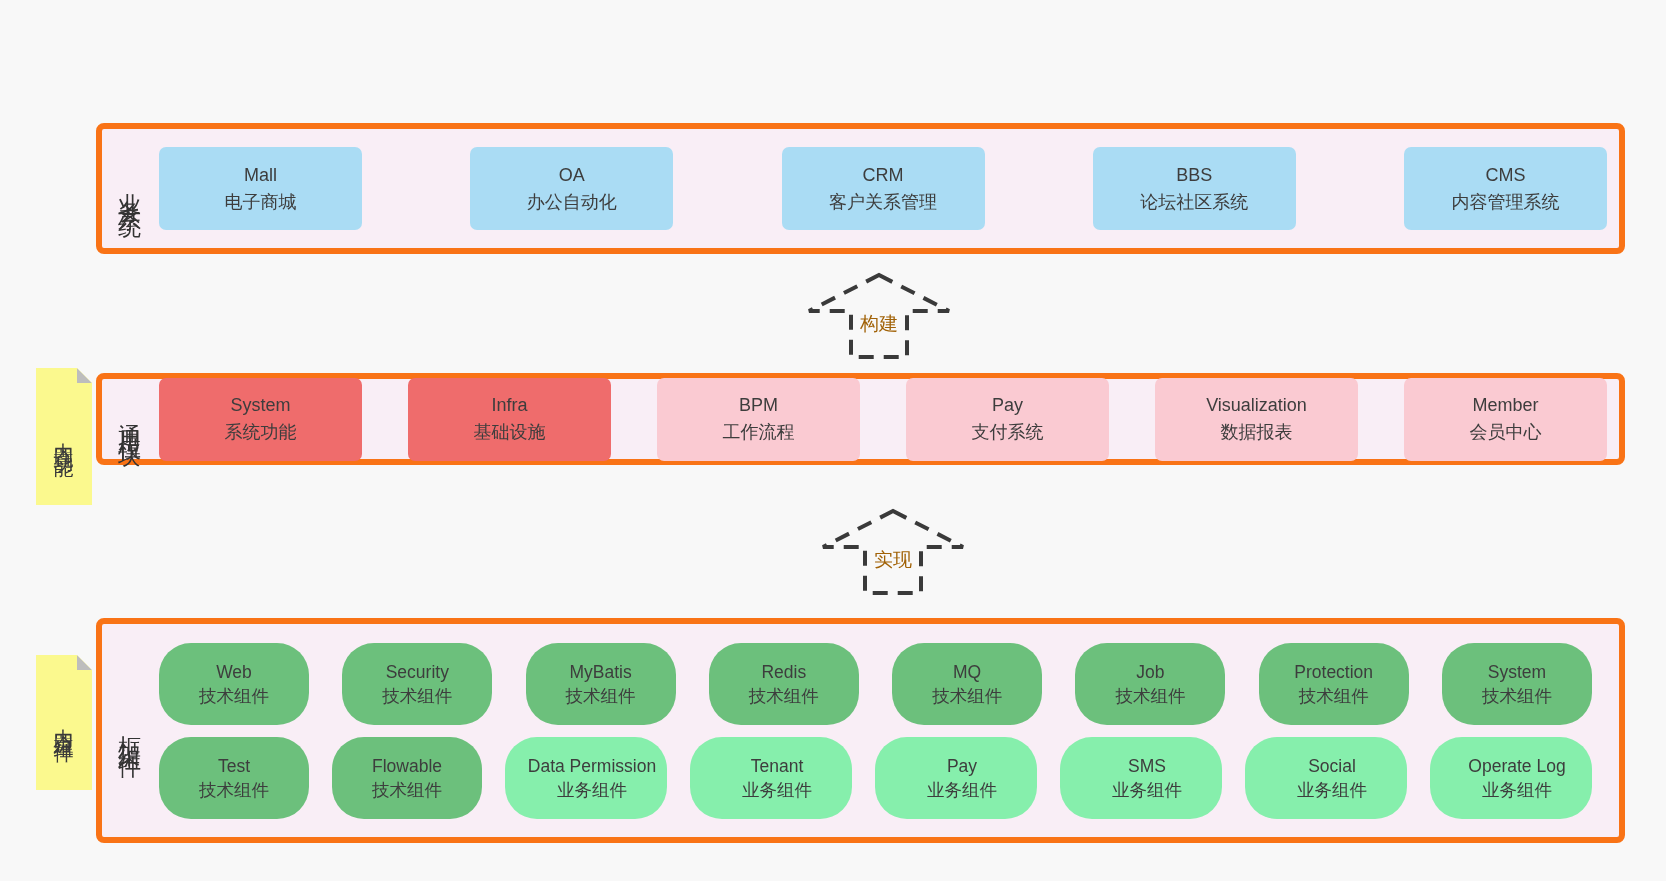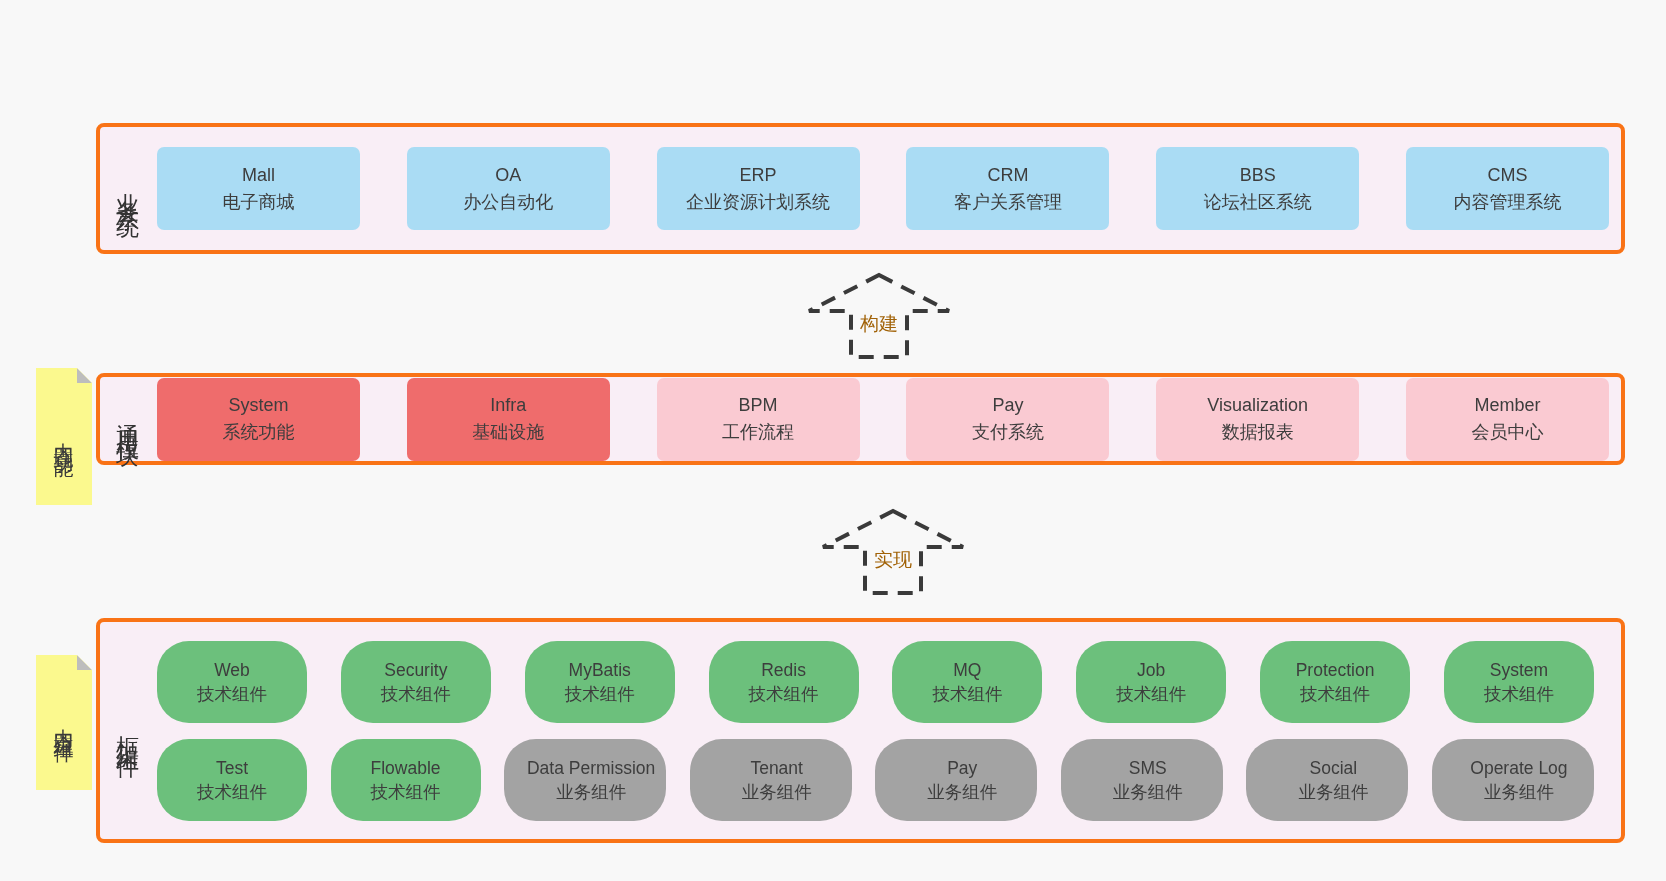--- a/index.html
+++ b/index.html
@@ -3,21 +3,21 @@
 <meta charset="utf-8">
 <style>
   html,body { margin:0; padding:0; }
   body {
     width:1666px; height:881px; position:relative; overflow:hidden;
     background:#f8f8f8; color:#3d3d3d;
     font-family:"Liberation Sans","DejaVu Sans",sans-serif;
   }
   .layer {
     position:absolute; left:96px; width:1529px; box-sizing:border-box;
-    background:#f9eef6; border:4px solid #f97316; border-radius:8px; z-index:1;
+    background:#f9eef6; border:6px solid #f97316; border-radius:8px; z-index:1;
   }
   #layer-business   { top:123px; height:131px; }
   #layer-modules    { top:373px; height:92px; }
   #layer-components { top:618px; height:225px; }
 
   .layer-label {
     position:absolute; left:16px; top:50%; transform:translateY(-50%);
     writing-mode:vertical-rl; text-orientation:upright;
     font-size:23px; letter-spacing:7px; color:#333; line-height:1;
   }
@@ -29,21 +29,21 @@
     border-radius:7px; display:flex; flex-direction:column;
     align-items:center; justify-content:center; text-align:center;
     font-size:18px; line-height:27px;
   }
   .box.wide  { width:203px; height:83px; }
   .box.small { width:150px; height:82px; font-size:17.5px; line-height:24px;border-radius:32px; }
   .box.blue       { background:#aadcf4; }
   .box.red        { background:#ef6c6c; }
   .box.pink       { background:#facad2; }
   .box.green      { background:#6cc07c; }
-  .box.lightgreen { background:#a3a3a3;padding-left:12px; }
+  .box.lightgreen { background:#86efac;padding-left:12px; }
 
   .boxes-grid {
     position:absolute; left:57px; right:27px; top:19px; bottom:18px;
     display:flex; flex-direction:column; justify-content:space-between;
   }
   .grid-row { display:flex; justify-content:space-between; }
 
   .sticky {
     position:absolute; left:36px; width:56px; background:#fbf98e; z-index:0;
     clip-path:polygon(0 0, calc(100% - 15px) 0, 100% 15px, 100% 100%, 0 100%);
@@ -75,24 +75,20 @@
   <div class="boxes">
     <div class="box wide blue">
       <div>Mall</div>
       <div>电子商城</div>
     </div>
     <div class="box wide blue">
       <div>OA</div>
       <div>办公自动化</div>
     </div>
     <div class="box wide blue">
-      <div>ERP</div>
-      <div>企业资源计划系统</div>
-    </div>
-    <div class="box wide blue">
       <div>CRM</div>
       <div>客户关系管理</div>
     </div>
     <div class="box wide blue">
       <div>BBS</div>
       <div>论坛社区系统</div>
     </div>
     <div class="box wide blue">
       <div>CMS</div>
       <div>内容管理系统</div>

